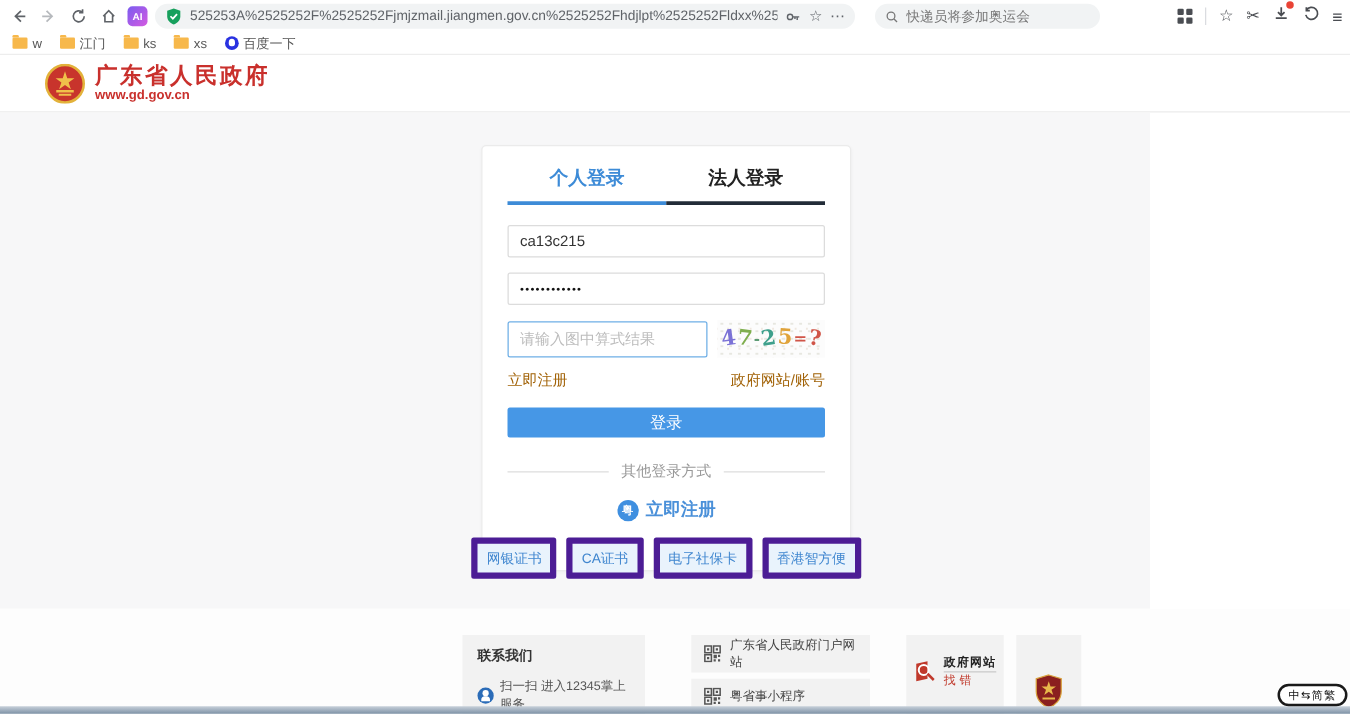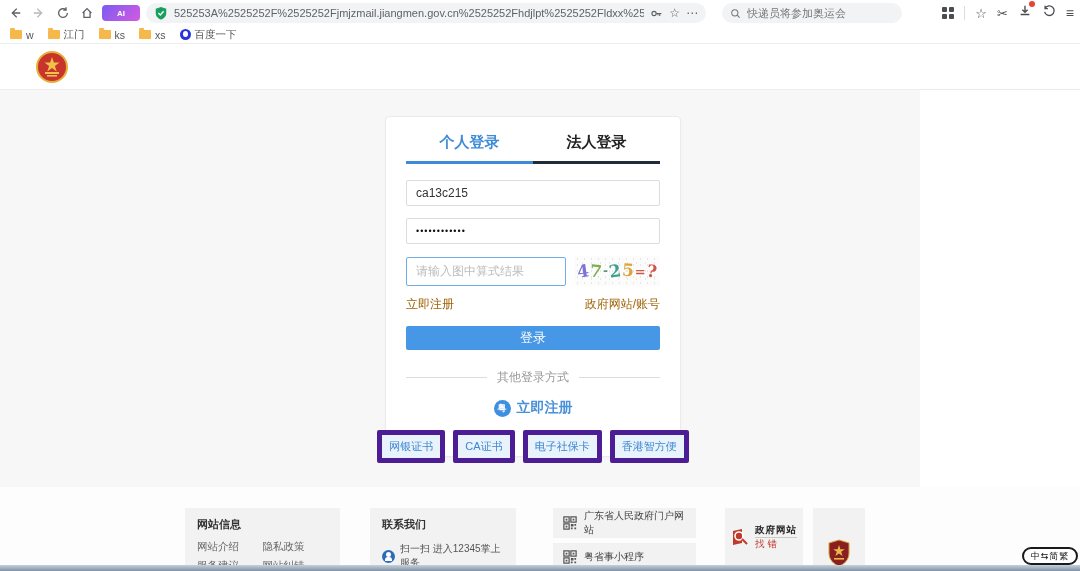--- a/index.html
+++ b/index.html
@@ -5,21 +5,21 @@
   * { margin:0; padding:0; box-sizing:border-box; }
   html,body { width:1080px; height:571px; overflow:hidden; background:#fff;
     font-family:"Liberation Sans","DejaVu Sans",sans-serif; }
 
   
   .chrome { position:absolute; left:0; top:0; width:1080px; height:26px; background:#fff;
     display:flex; align-items:center; padding:0 6px; gap:6px; }
   .nav-ic { width:18px; height:18px; display:flex; align-items:center; justify-content:center; color:#5f6368; flex:0 0 auto; }
   .nav-ic svg { display:block; }
   .nav-ic.dis { color:#b6b9bd; }
-  .ext-ic { width:38px; height:16px; border-radius:4px; background:linear-gradient(135deg,#7a5cf0,#d55ae0);
+  .ext-ic { width:16px; height:16px; border-radius:4px; background:linear-gradient(135deg,#7a5cf0,#d55ae0);
     color:#fff; font-size:8px; font-weight:bold; display:flex; align-items:center; justify-content:center;text-align:center; }
   .urlbar { width:560px; height:20px; background:#f1f3f4; border-radius:10px; display:flex; align-items:center;
     padding:0 8px; gap:6px; overflow:hidden; }
   .shield { width:14px; height:14px; flex:0 0 auto; }
   .url-text { font-size:11px; color:#5f6368; white-space:nowrap; overflow:hidden; flex:1; }
   .urlbar-ic { color:#5f6368; font-size:12px; flex:0 0 auto; display:flex; align-items:center; }
   .searchbox { width:180px; height:20px; background:#f1f3f4; border-radius:10px; display:flex; align-items:center;
     padding:0 8px; gap:6px; margin-left:10px; }
   .searchbox input { border:0; background:transparent; outline:none; font-size:11px; color:#777; width:140px;
     font-family:inherit; }
@@ -219,20 +219,24 @@
 </div>
 
 <div class="site-header">
   <svg class="emblem" viewBox="0 0 32 32">
     <circle cx="16" cy="16" r="15" fill="#c8342c"></circle>
     <circle cx="16" cy="16" r="15" fill="none" stroke="#e3b23a" stroke-width="2"></circle>
     <path d="M16 6 L17.8 11.5 H23.5 L18.9 14.9 L20.7 20.4 L16 17 L11.3 20.4 L13.1 14.9 L8.5 11.5 H14.2 Z" fill="#f0c04a"></path>
     <rect x="9" y="21" width="14" height="2" fill="#f0c04a"></rect>
     <rect x="11" y="24" width="10" height="1.6" fill="#f0c04a"></rect>
   </svg>
+  <div>
+    <div class="site-title">广东省人民政府</div>
+    <div class="site-url">www.gd.gov.cn</div>
+  </div>
 </div>
 
 <div class="main">
   <div class="card">
     <div class="tabs">
       <div class="tab active">个人登录</div>
       <div class="tab inactive">法人登录</div>
     </div>
 
     <input class="fld user" type="text" value="ca13c215" style="">
@@ -270,29 +274,20 @@
     <div class="chips">
       <button class="chip">网银证书</button>
       <button class="chip">CA证书</button>
       <button class="chip">电子社保卡</button>
       <button class="chip">香港智方便</button>
     </div>
   </div>
 </div>
 
 <div class="footer">
-  <div class="fblock fb1">
-    <div class="ftitle">网站信息</div>
-    <div class="flinks">
-      <span>网站介绍</span>
-      <span>隐私政策</span>
-      <span>服务建议</span>
-      <span>网站纠错</span>
-    </div>
-  </div>
 
   <div class="fblock fb2">
     <div class="ftitle">联系我们</div>
     <div class="scan-row">
       <span class="app-ic"></span>
       <span>扫一扫 进入12345掌上服务</span>
     </div>
   </div>
 
   <div class="fblock fb3a">

